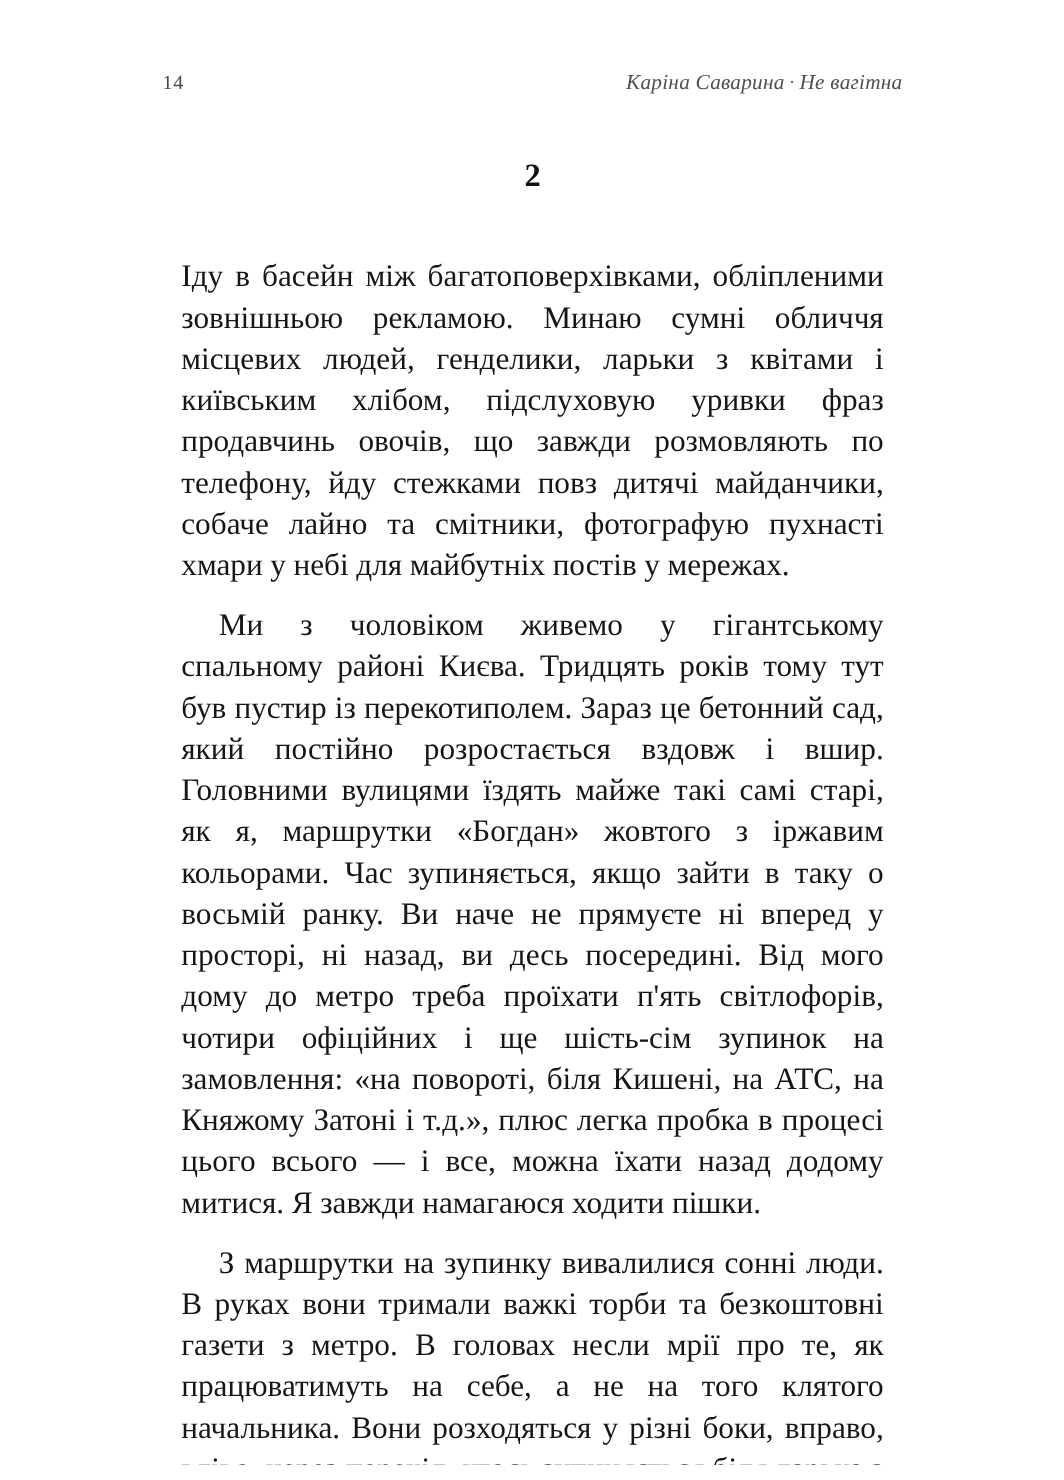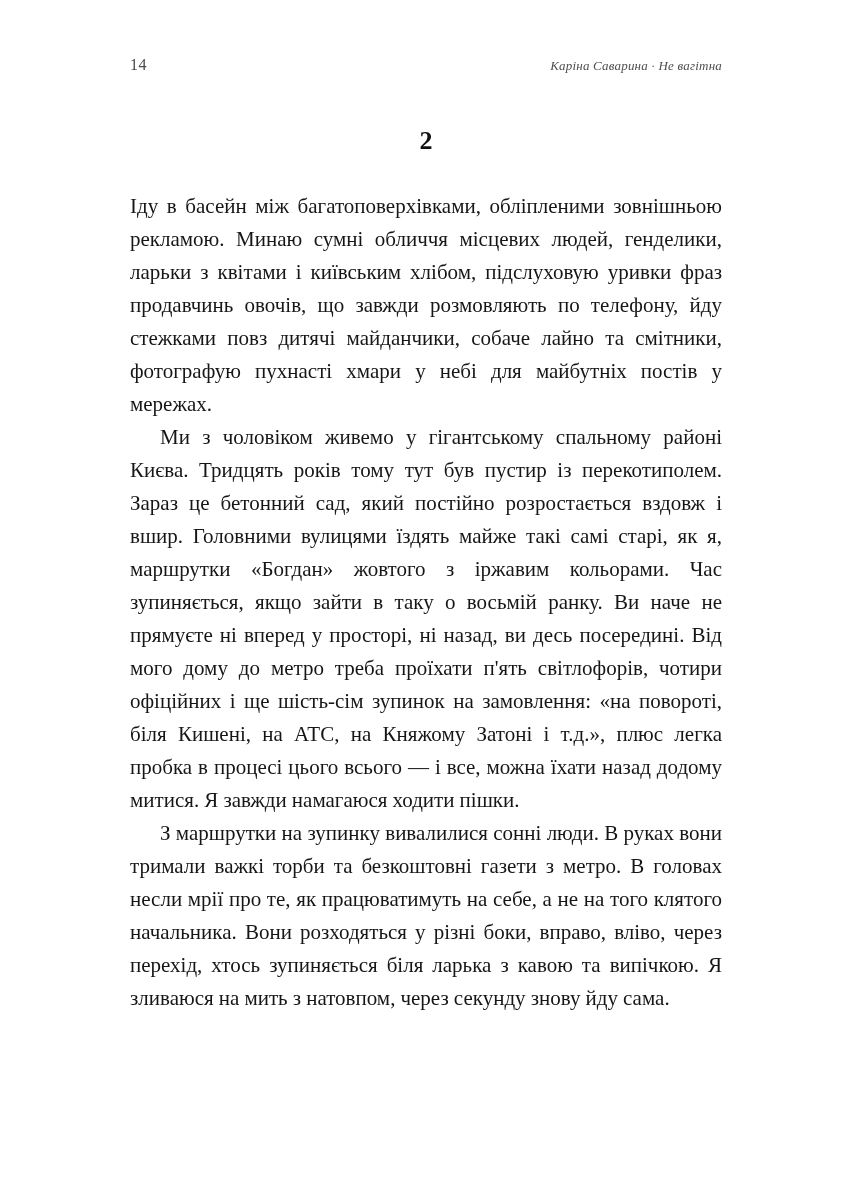--- a/index.html
+++ b/index.html
@@ -34,21 +34,21 @@
     font-family: "Liberation Serif", "DejaVu Serif", serif;
     font-size: 16px;
     color: #4a4a4a;
     letter-spacing: 0.5px;
     line-height: 1;
   }
 
   .head-title {
     font-family: "Liberation Serif", "DejaVu Serif", serif;
     font-style: italic;
-    font-size: 13px;
+    font-size: 17px;
     color: #4f4f4f;
     letter-spacing: 0.2px;
     line-height: 1;
     white-space: nowrap;
   }
 
   .head-sep {
     font-style: normal;
     padding: 0 3px;
     color: #6a6a6a;
@@ -71,28 +71,28 @@
   
   .text-block {
     position: absolute;
     top: 190px;
     left: 130px;
     width: 592px;
   }
 
   .para {
     font-family: "Liberation Serif", "DejaVu Serif", serif;
-    font-size: 21px;
+    font-size: 25px;
     line-height: 33px;
     color: #161616;
     text-align: justify;
     text-justify: inter-word;
     hyphens: manual;
     -webkit-hyphens: manual;
-    margin: 0;
+    margin: 15px;
     text-indent: 0;
     word-spacing: -0.15px;
   }
 
   .para.indent {
     text-indent: 30px;
   }
 
   
 

